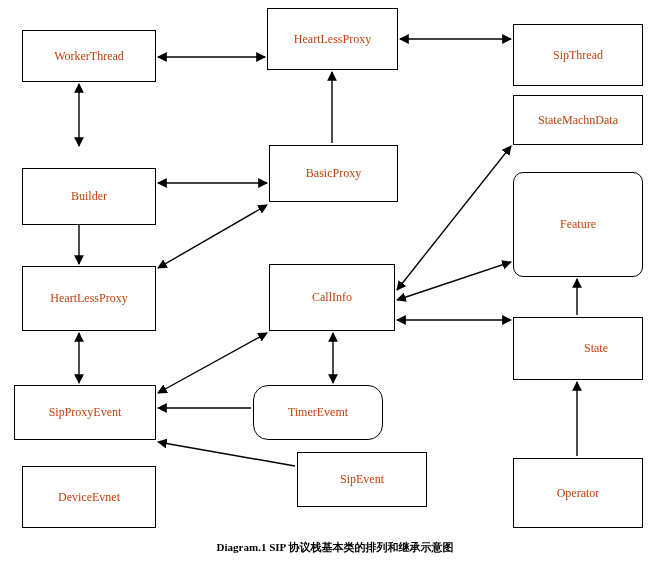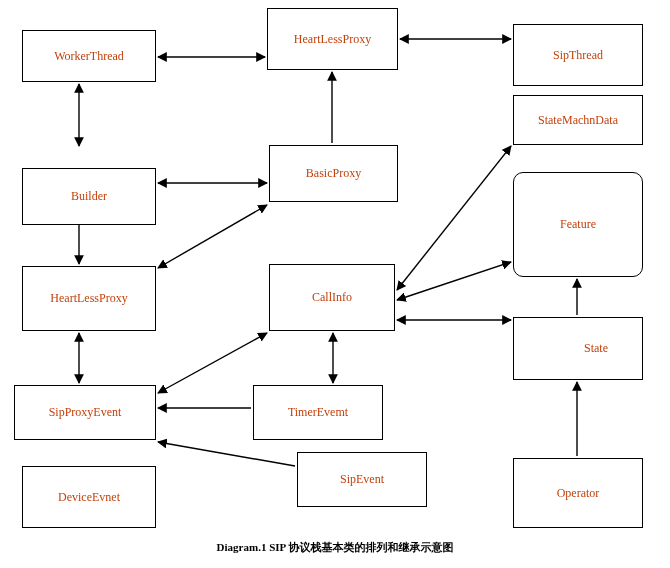--- a/index.html
+++ b/index.html
@@ -113,21 +113,21 @@
       </div>
       <div class="node" style="left: 269px; top: 264px; width: 126px; height: 67px;">
         <span>CallInfo</span>
       </div>
       <div class="node" style="left: 513px; top: 317px; width: 130px; height: 63px; padding-left: 36px;">
         <span>State</span>
       </div>
       <div class="node" style="left: 14px; top: 385px; width: 142px; height: 55px;">
         <span>SipProxyEvent</span>
       </div>
-      <div class="node" style="left: 253px; top: 385px; width: 130px; height: 55px;">
+      <div class="node" style="left: 253px; top: 385px; width: 130px; height: 55px; border-radius: 15px;">
         <span>TimerEvemt</span>
       </div>
       <div class="node" style="left: 22px; top: 466px; width: 134px; height: 62px;">
         <span>DeviceEvnet</span>
       </div>
       <div class="node" style="left: 297px; top: 452px; width: 130px; height: 55px;">
         <span>SipEvent</span>
       </div>
       <div class="node" style="left: 513px; top: 458px; width: 130px; height: 70px;">
         <span>Operator</span>

